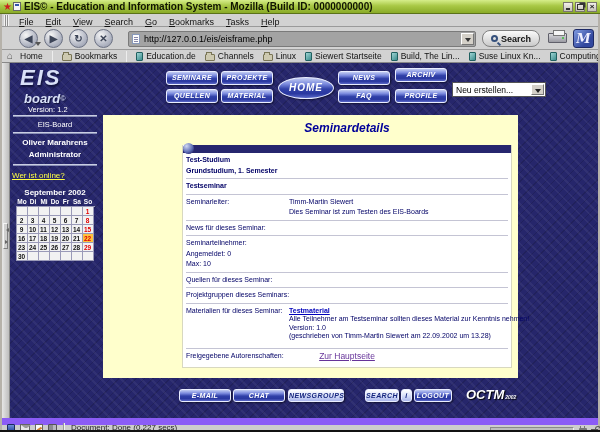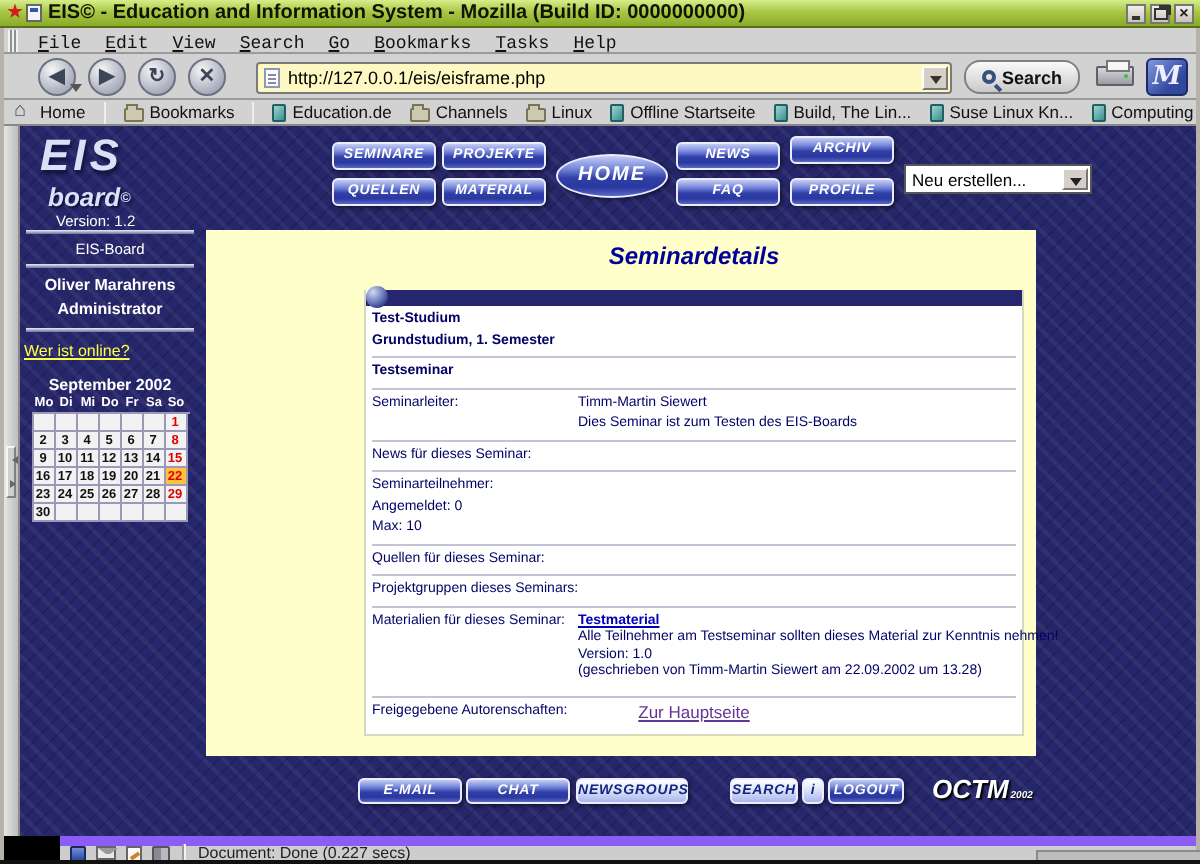--- a/index.html
+++ b/index.html
@@ -20,32 +20,32 @@
     display:flex;align-items:center;justify-content:center;}
   .wc-min::before{content:"";width:4px;height:2px;background:#333;margin-top:4px;}
   .wc-max::before{content:"";width:5px;height:4px;border:1px solid #333;box-shadow:2px -2px 0 -0.5px #333;}
   .wc-close{font-size:8px;font-weight:bold;color:#222;line-height:8px;}
 
   
   .menubar{position:absolute;left:2px;right:2px;top:14px;height:13px;background:#d2d2d2;
     border-bottom:1px solid #9a9a9a;display:flex;align-items:center;}
   .grip{width:5px;height:11px;margin:0 4px 0 2px;
     background:repeating-linear-gradient(90deg,#f2f2f2 0 1px,#8f8f8f 1px 2px);}
-  .menu-item{display:inline-block;font-size:9px;color:#111;padding:0 6px;line-height:13px;font-family:Liberation Mono, monospace;}
+  .menu-item{display:inline-block;font-size:9px;color:#111;padding:0 6px;line-height:13px;}
   .menu-item::first-letter{text-decoration:underline;}
 
   
   .navtoolbar{position:absolute;left:2px;right:2px;top:27px;height:23px;background:#d2d2d2;
     border-bottom:1px solid #9a9a9a;}
   .nav-btn{position:absolute;top:2px;width:19px;height:19px;border-radius:50%;
     background:radial-gradient(circle at 35% 30%,#f6f6f6,#b9bdc9 55%,#8d93a6);
     border:1px solid #6b7183;color:#3d4558;font-size:10px;line-height:17px;text-align:center;font-weight:bold;}
   .nav-back{left:17px;} .nav-fwd{left:42px;} .nav-reload{left:67px;} .nav-stop{left:92px;}
   .nav-back::after{content:"";position:absolute;right:-4px;bottom:-2px;border:3px solid transparent;border-top:4px solid #555;}
-  .urlbar{position:absolute;left:126px;top:4px;width:348px;height:16px;background:#fef9c3;
+  .urlbar{position:absolute;left:126px;top:4px;width:348px;height:16px;background:#a3a3a3;
     border:1px solid #7a7a7a;border-radius:2px;display:flex;align-items:center;}
   .url-page-icon{width:8px;height:10px;background:#fdfdfd;border:1px solid #8899bb;margin:0 4px 0 3px;position:relative;flex:none;}
   .url-page-icon::before{content:"";position:absolute;left:1px;top:2px;right:1px;height:1px;background:#88a;box-shadow:0 2px 0 #88a,0 4px 0 #88a;}
   .url-input{flex:1;border:0;outline:0;font-size:9px;color:#000;font-family:"Liberation Sans",sans-serif;background:transparent;padding:0;height:12px;}
   .url-drop{width:13px;height:12px;margin-right:1px;background:#d4d0c8;border:1px solid;border-color:#fff #777 #777 #fff;position:relative;flex:none;}
   .url-drop::before{content:"";position:absolute;left:3px;top:4px;border:3px solid transparent;border-top:4px solid #333;}
   .search-btn{position:absolute;left:480px;top:3px;width:58px;height:17px;border-radius:8px;
     background:linear-gradient(#fafafa,#c9c9c9);border:1px solid #808080;display:flex;align-items:center;justify-content:center;gap:3px;}
   .mag-icon{width:7px;height:7px;border:2px solid #35507c;border-radius:50%;position:relative;flex:none;}
   .mag-icon::after{content:"";position:absolute;width:2px;height:4px;background:#35507c;left:5px;top:5px;transform:rotate(-45deg);}
@@ -161,21 +161,21 @@
   .bb-news{left:278px;top:326px;width:56px;}
   .bb-search{left:355px;top:326px;width:34px;}
   .bb-info{left:391px;top:326px;width:11px;}
   .bb-logout{left:404px;top:326px;width:38px;}
   .octm{position:absolute;left:456px;top:324px;color:#fff;font-style:italic;font-weight:bold;font-size:13px;
     text-shadow:1px 1px 1px #000;}
   .octm-year{font-size:5px;font-weight:bold;margin-left:1px;}
 
   
   .statusbar{position:absolute;left:2px;right:2px;top:418px;height:12px;background:#cdcdcd;
-    border-top:5px solid #8b5cf6;display:flex;align-items:center;margin-left:28px;}
+    border-top:7px solid #8b5cf6;display:flex;align-items:center;}
   .sb-icon{flex:none;margin-left:5px;}
   .ic-nav{width:8px;height:8px;background:linear-gradient(#6f8fd8,#2a4aa0);border:1px solid #1a2a60;border-radius:1px;}
   .ic-mail{width:10px;height:7px;background:#e8e8e8;border:1px solid #666;position:relative;}
   .ic-mail::before{content:"";position:absolute;left:0;top:0;border:4px solid transparent;border-top:3px solid #999;width:2px;}
   .ic-comp{width:8px;height:8px;background:#fafafa;border:1px solid #666;position:relative;}
   .ic-comp::before{content:"";position:absolute;left:1px;top:3px;width:5px;height:2px;background:#d08030;transform:rotate(-35deg);}
   .ic-book{width:9px;height:8px;background:linear-gradient(90deg,#8a8a92 50%,#b8b8c0 50%);border:1px solid #555;border-radius:1px;}
   .sb-sep{width:2px;height:10px;border-left:1px solid #9a9a9a;border-right:1px solid #f2f2f2;margin:0 6px;flex:none;}
   .sb-text{font-size:8px;color:#222;white-space:nowrap;}
   .sb-progress{position:absolute;left:488px;top:2px;width:84px;height:8px;background:#bdbdbd;
@@ -243,21 +243,21 @@
         <span class="bm-item">
           <span class="bm-icon folder"></span>
           <span>Channels</span>
         </span>
         <span class="bm-item">
           <span class="bm-icon folder"></span>
           <span>Linux</span>
         </span>
         <span class="bm-item">
           <span class="bm-icon bookmark"></span>
-          <span>Offline Startseite</span>
+          <span>Siewert Startseite</span>
         </span>
         <span class="bm-item">
           <span class="bm-icon bookmark"></span>
           <span>Build, The Lin...</span>
         </span>
         <span class="bm-item">
           <span class="bm-icon bookmark"></span>
           <span>Suse Linux Kn...</span>
         </span>
         <span class="bm-item">

